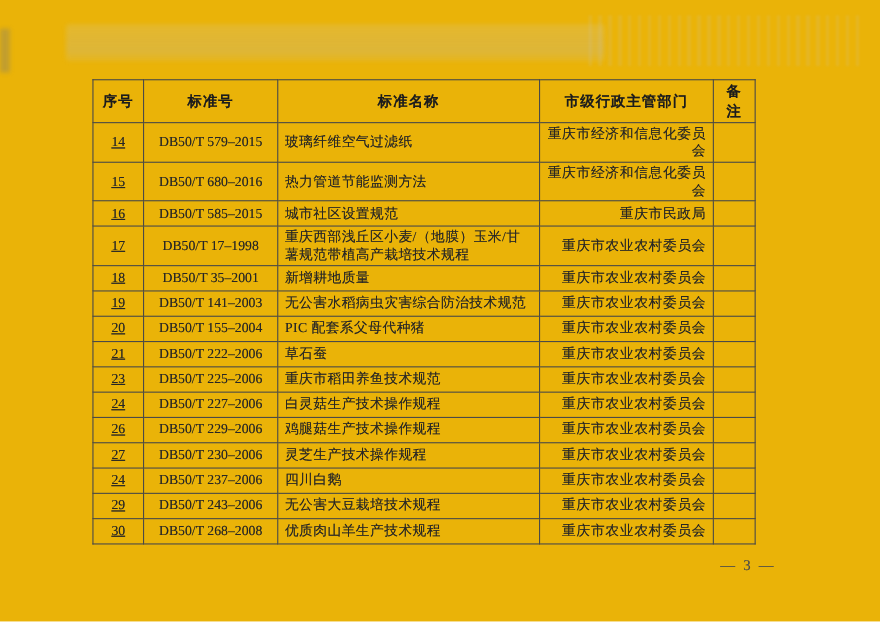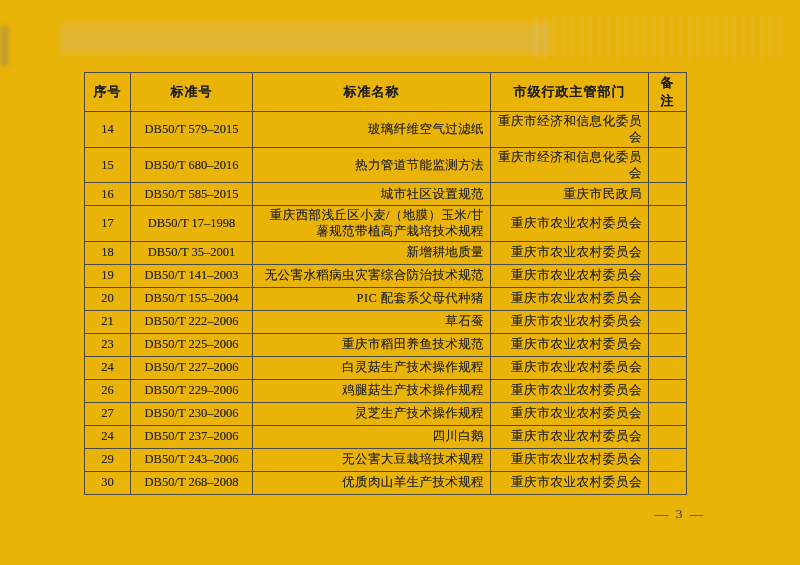--- a/index.html
+++ b/index.html
@@ -70,23 +70,23 @@
     font-weight: bold;
     font-size: 13px;
     text-align: center;
     color: #1c1c1c;
     letter-spacing: 1px;
   }
   table.standards tbody td {
     height: 20px;
     line-height: 1.3;
   }
-  td.c-seq  { text-align: center; }
+  td.c-seq  { text-align: center; text-decoration: underline; }
   td.c-code { text-align: center; padding-left: 9px; white-space: nowrap; }
-  td.c-name { text-align: right; padding-left: 9px; letter-spacing: 0.4px; }
+  td.c-name { text-align: left; padding-left: 9px; letter-spacing: 0.4px; }
   td.c-dept { text-align: right; padding-left: 9px; letter-spacing: 0.6px; }
   td.c-note { text-align: center; }
   .footer-page-number {
     position: absolute;
     left: 630px;
     top: 506px;
     width: 100px;
     text-align: center;
     font-size: 13.5px;
     color: #4c4c4c;

